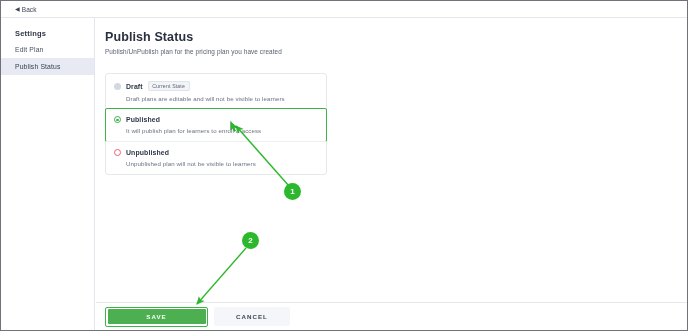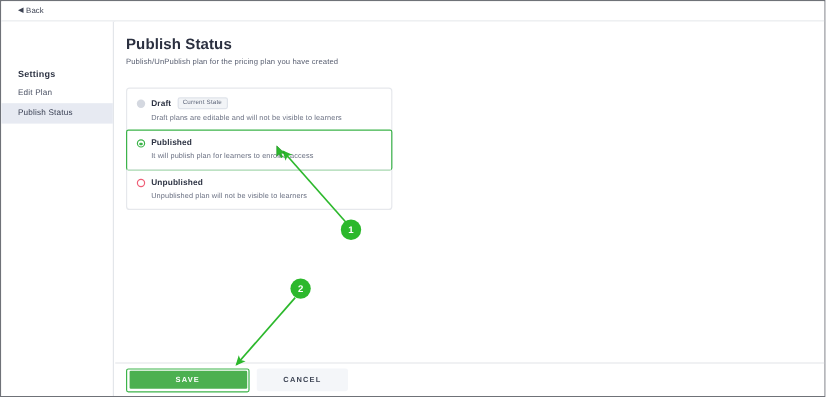--- a/index.html
+++ b/index.html
@@ -61,21 +61,20 @@
     border-right: 1px solid #e3e6ea;
     box-sizing: border-box;
     padding-top: 8px;
   }
   .sidebar-title {
     font-size: 7.5px;
     font-weight: 700;
     color: #2f3545;
     padding: 3px 0 3px 14px;
     letter-spacing: .2px;
-    margin-top: 28px;
   }
   .sidebar-item {
     font-size: 6.8px;
     color: #4a5163;
     padding: 5px 0 5px 14px;
     cursor: pointer;
     letter-spacing: .15px;
   }
   .sidebar-item.active {
     background: #e7eaf2;

